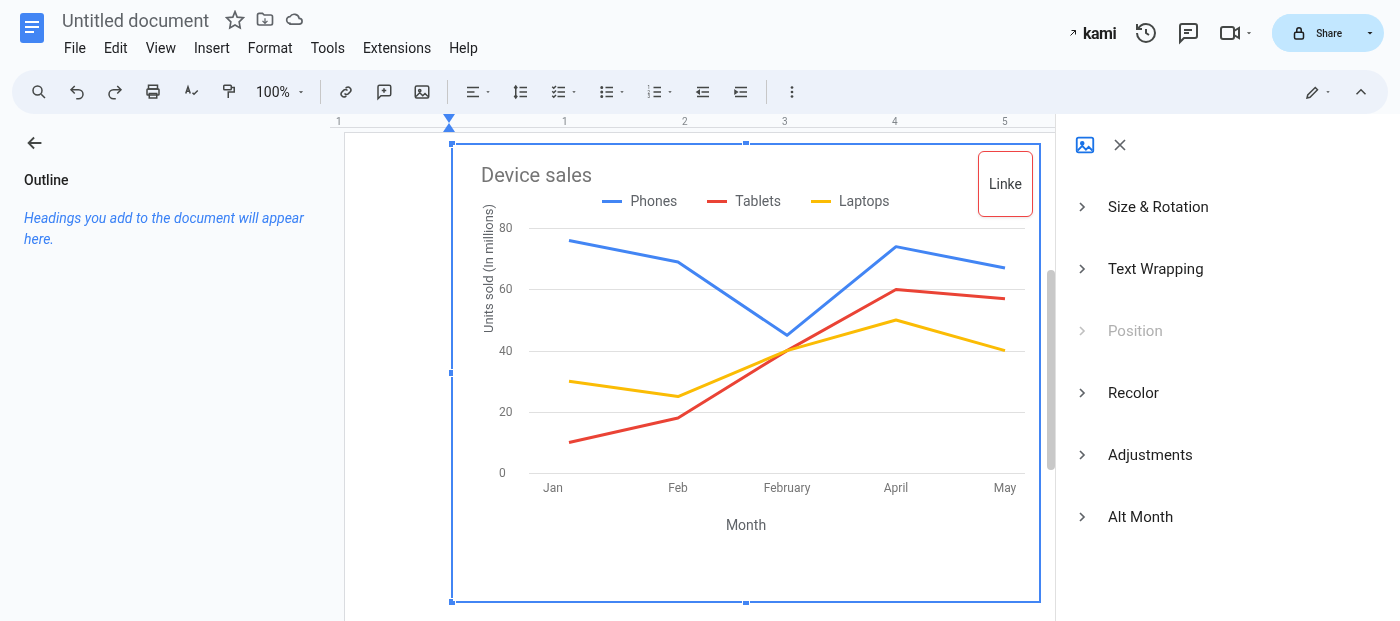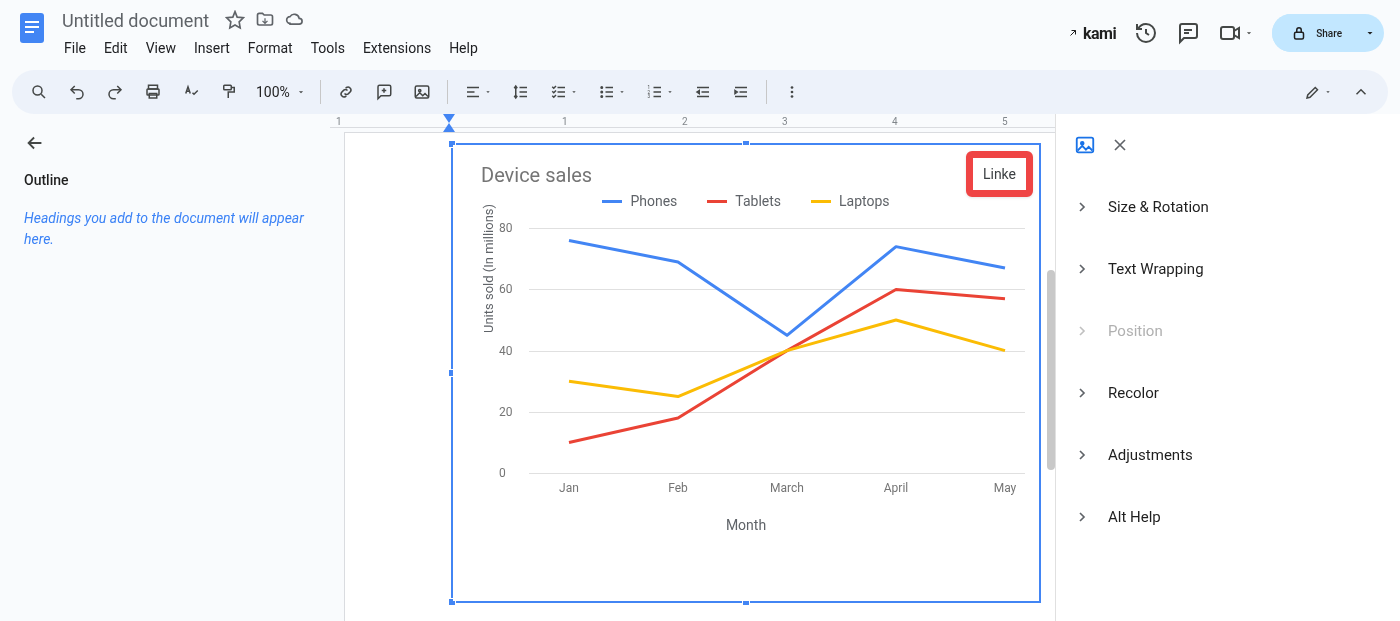--- a/index.html
+++ b/index.html
@@ -61,21 +61,21 @@
   .chart-legend { display: flex; justify-content: center; gap: 30px; font-size: 14px; color: #5f6368; margin-bottom: 4px;}
   .leg-item { display: flex; align-items: center; gap: 8px; }
   .leg-swatch { width: 20px; height: 3px; }
   .chart-plot { position: relative; height: 290px; margin-left: 66px; margin-right:4px; }
   .y-axis-label { position: absolute; left: 18px; top: 50%; transform: rotate(-90deg) translateX(40px); transform-origin: left top; font-size: 13px; color: #5f6368; white-space:nowrap;}
   .x-axis-label { text-align: center; font-size: 14px; color: #5f6368; margin-top: 44px; }
   .grid-line { position: absolute; left: 0; right: 0; height: 1px; background: #e0e0e0; }
   .y-tick { position: absolute; left: -30px; font-size: 12px; color: #757575; transform: translateY(-50%); }
   .x-tick { position: absolute; bottom: -22px; font-size: 12px; color: #757575; transform: translateX(-50%); }
   .chart-line { position: absolute; top:0; left:0; width:100%; height:100%; overflow:visible; }
-  .linked-chip { position:absolute; top:6px; right:6px; background:#fff; border:7px solid #ef4444; border-radius:6px; padding:8px 10px; font-size:14px; color:#3c4043; box-shadow:0 1px 3px rgba(0,0,0,0.1); }
+  .linked-chip { position:absolute; top:6px; right:6px; background:#fff; border:1px solid #ef4444; border-radius:6px; padding:24px 10px; font-size:14px; color:#3c4043; box-shadow:0 1px 3px rgba(0,0,0,0.1); }
 
   
   .sidebar { width: 345px; background: #fff; border-left: 1px solid #e0e0e0; display:flex; flex-direction:column;}
   .sidebar-header { display: flex; align-items: center; gap: 14px; padding: 20px 18px; }
   .sidebar-header .img-icon { color:#1a73e8; }
   .sidebar-title { flex: 1; font-size: 20px; color: #202124; font-weight: 400; }
   .sidebar-close { color: #5f6368; cursor: pointer; }
   .sb-item { display: flex; align-items: center; gap: 18px; padding: 22px 18px; font-size: 15px; color: #1f1f1f; cursor: pointer; font-weight:400;}
   .sb-item.disabled { color: #b0b0b0; cursor: default; }
   .sb-chevron { color: #5f6368; }
@@ -374,23 +374,23 @@
                 <div class="grid-line" style="top: 260px;"></div>
                 <div class="y-tick" style="top: 260px;">0</div>
                 <div class="grid-line" style="top: 198.824px;"></div>
                 <div class="y-tick" style="top: 198.824px;">20</div>
                 <div class="grid-line" style="top: 137.647px;"></div>
                 <div class="y-tick" style="top: 137.647px;">40</div>
                 <div class="grid-line" style="top: 76.4706px;"></div>
                 <div class="y-tick" style="top: 76.4706px;">60</div>
                 <div class="grid-line" style="top: 15.2941px;"></div>
                 <div class="y-tick" style="top: 15.2941px;">80</div>
-                <div class="x-tick" style="left: 40px;">Jan</div>
+                <div class="x-tick" style="left: 24px;">Jan</div>
                 <div class="x-tick" style="left: 149px;">Feb</div>
-                <div class="x-tick" style="left: 258px;">March</div>
+                <div class="x-tick" style="left: 258px;">February</div>
                 <div class="x-tick" style="left: 367px;">April</div>
                 <div class="x-tick" style="left: 476px;">May</div>
                 <svg class="chart-line" width="496" height="260">
                   <path d="M40 27.529411764705884 L149 48.94117647058823 L258 122.35294117647058 L367 33.64705882352942 L476 55.05882352941177 " stroke="#4285f4" stroke-width="3" fill="none" stroke-linejoin="round"></path>
                   <path d="M40 229.41176470588235 L149 204.94117647058823 L258 137.64705882352942 L367 76.47058823529412 L476 85.64705882352942 " stroke="#ea4335" stroke-width="3" fill="none" stroke-linejoin="round"></path>
                   <path d="M40 168.23529411764707 L149 183.52941176470588 L258 137.64705882352942 L367 107.05882352941177 L476 137.64705882352942 " stroke="#fbbc04" stroke-width="3" fill="none" stroke-linejoin="round"></path>
                 </svg>
               </div>
             <div class="x-axis-label">Month</div>
           </div>
@@ -455,17 +455,17 @@
             </svg>
           </span>
           <span>Adjustments</span>
         </div>
         <div class="sb-item">
           <span class="sb-chevron">
             <svg width="16" height="16" viewBox="0 0 24 24" fill="none" stroke="currentColor" stroke-width="2.5">
               <path d="M9 6l6 6-6 6"></path>
             </svg>
           </span>
-          <span>Alt Help</span>
+          <span>Alt Month</span>
         </div>
       </div>
   </div>
 </div>
 
 </body></html>

